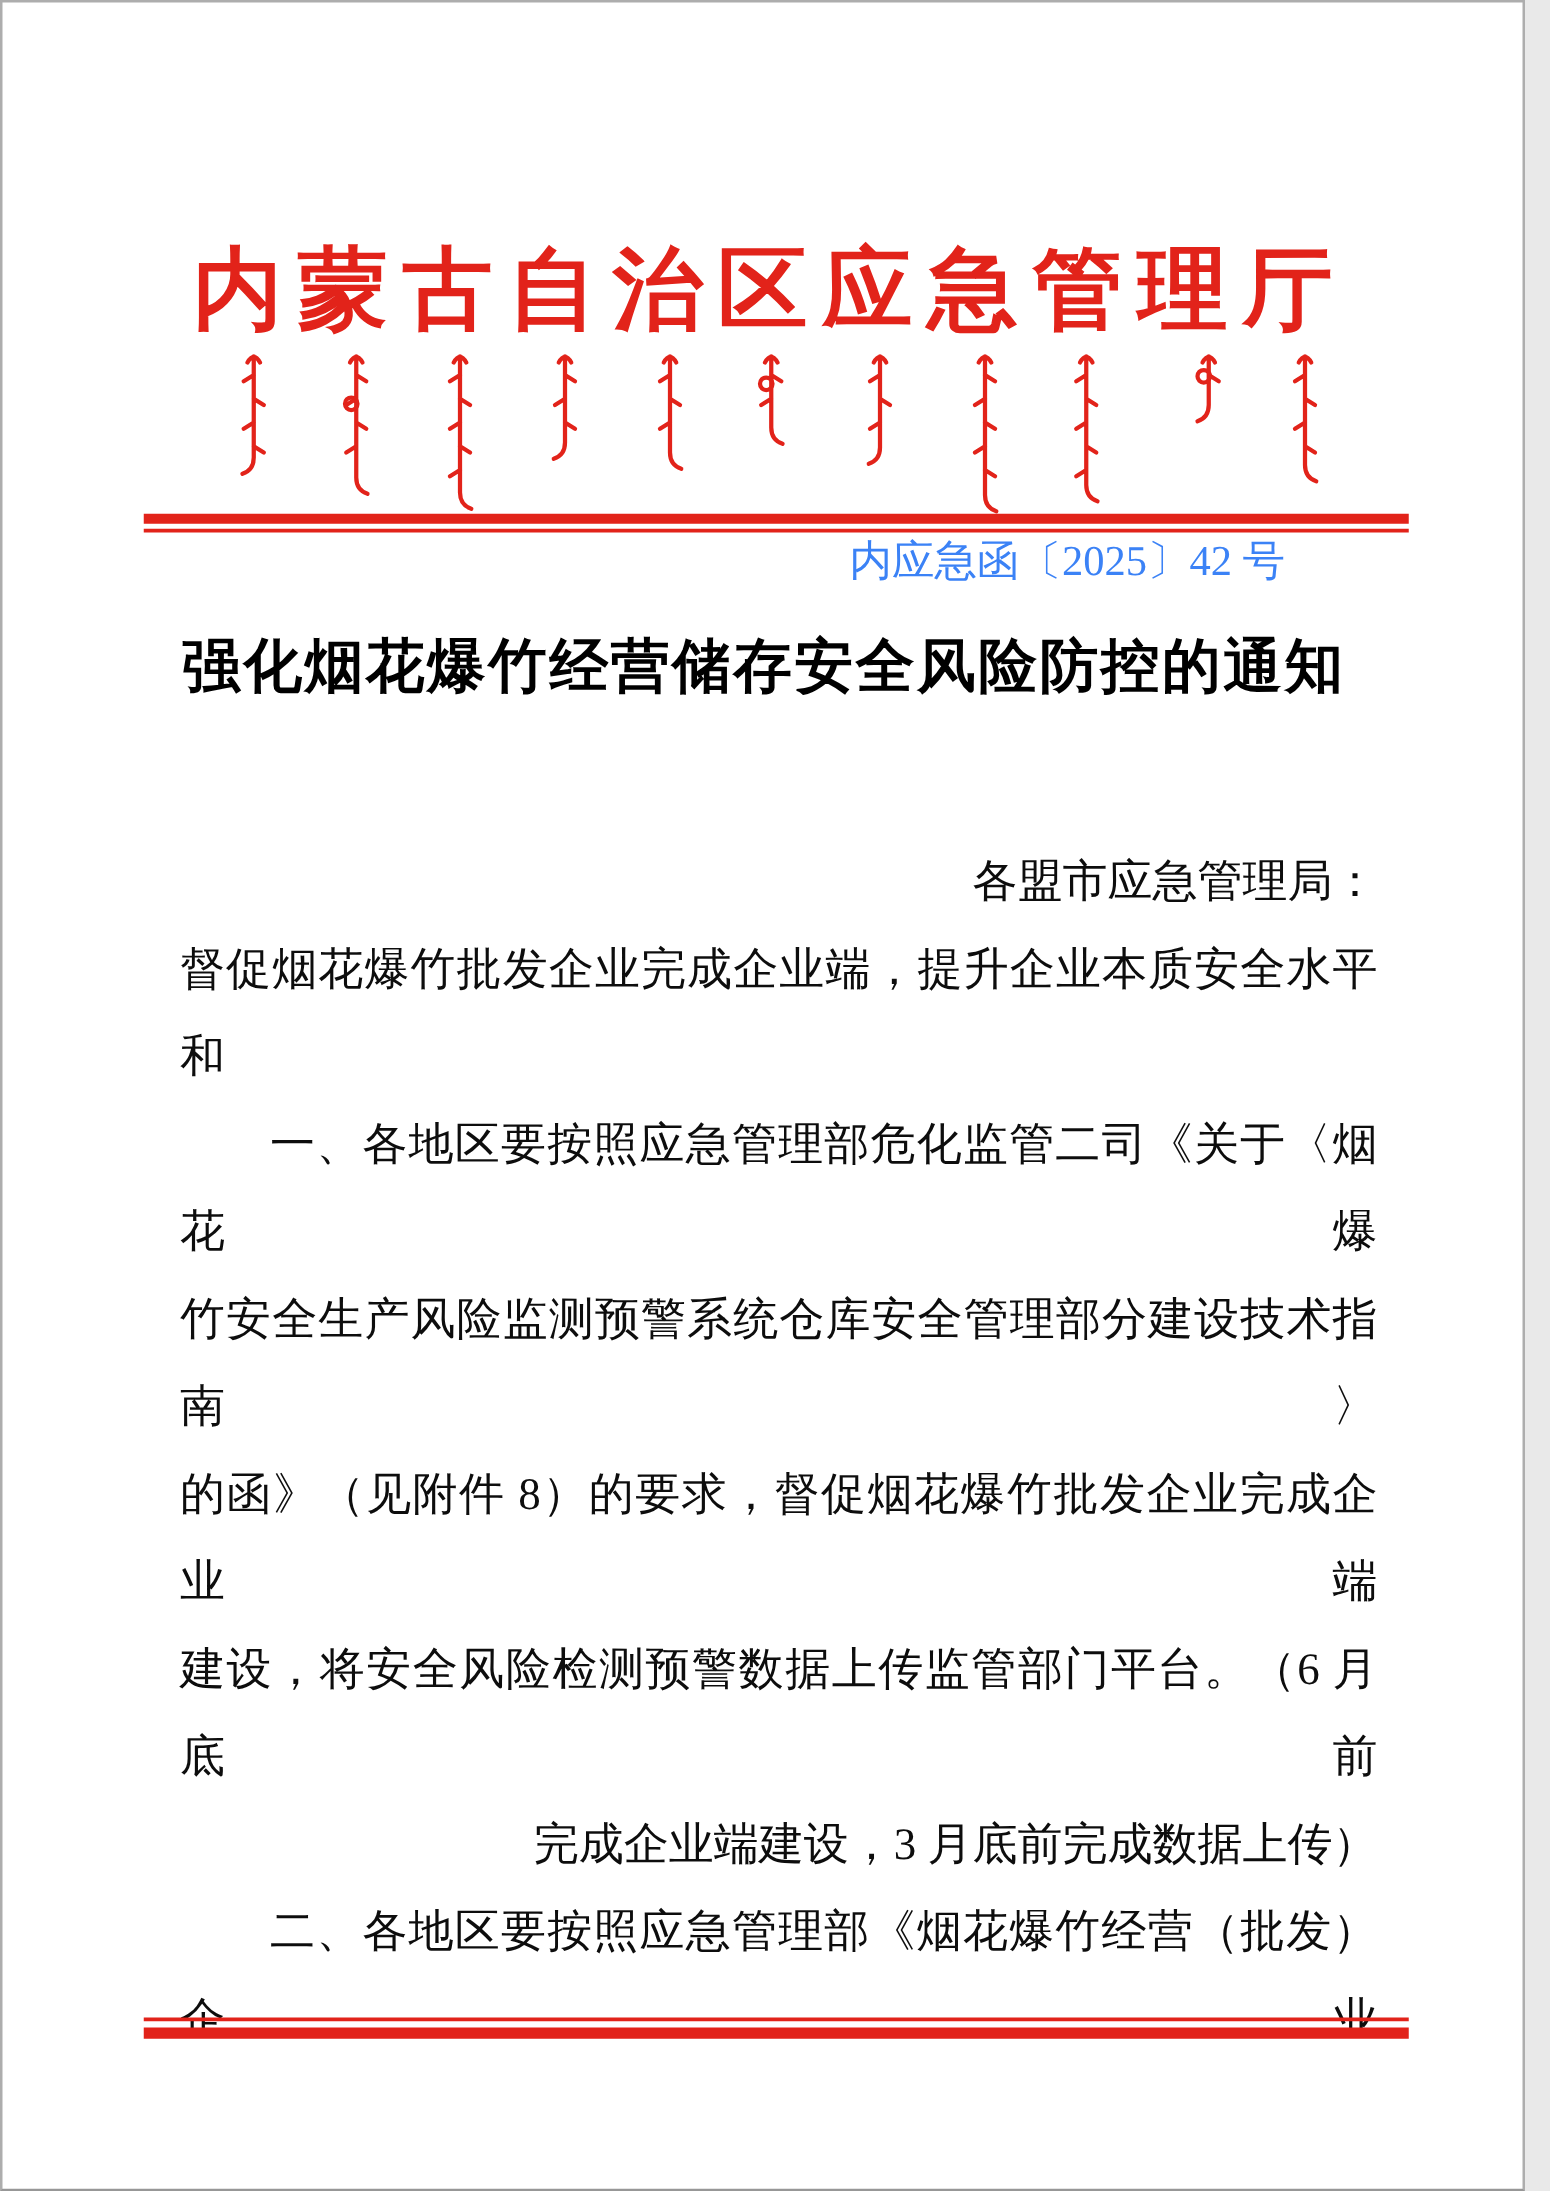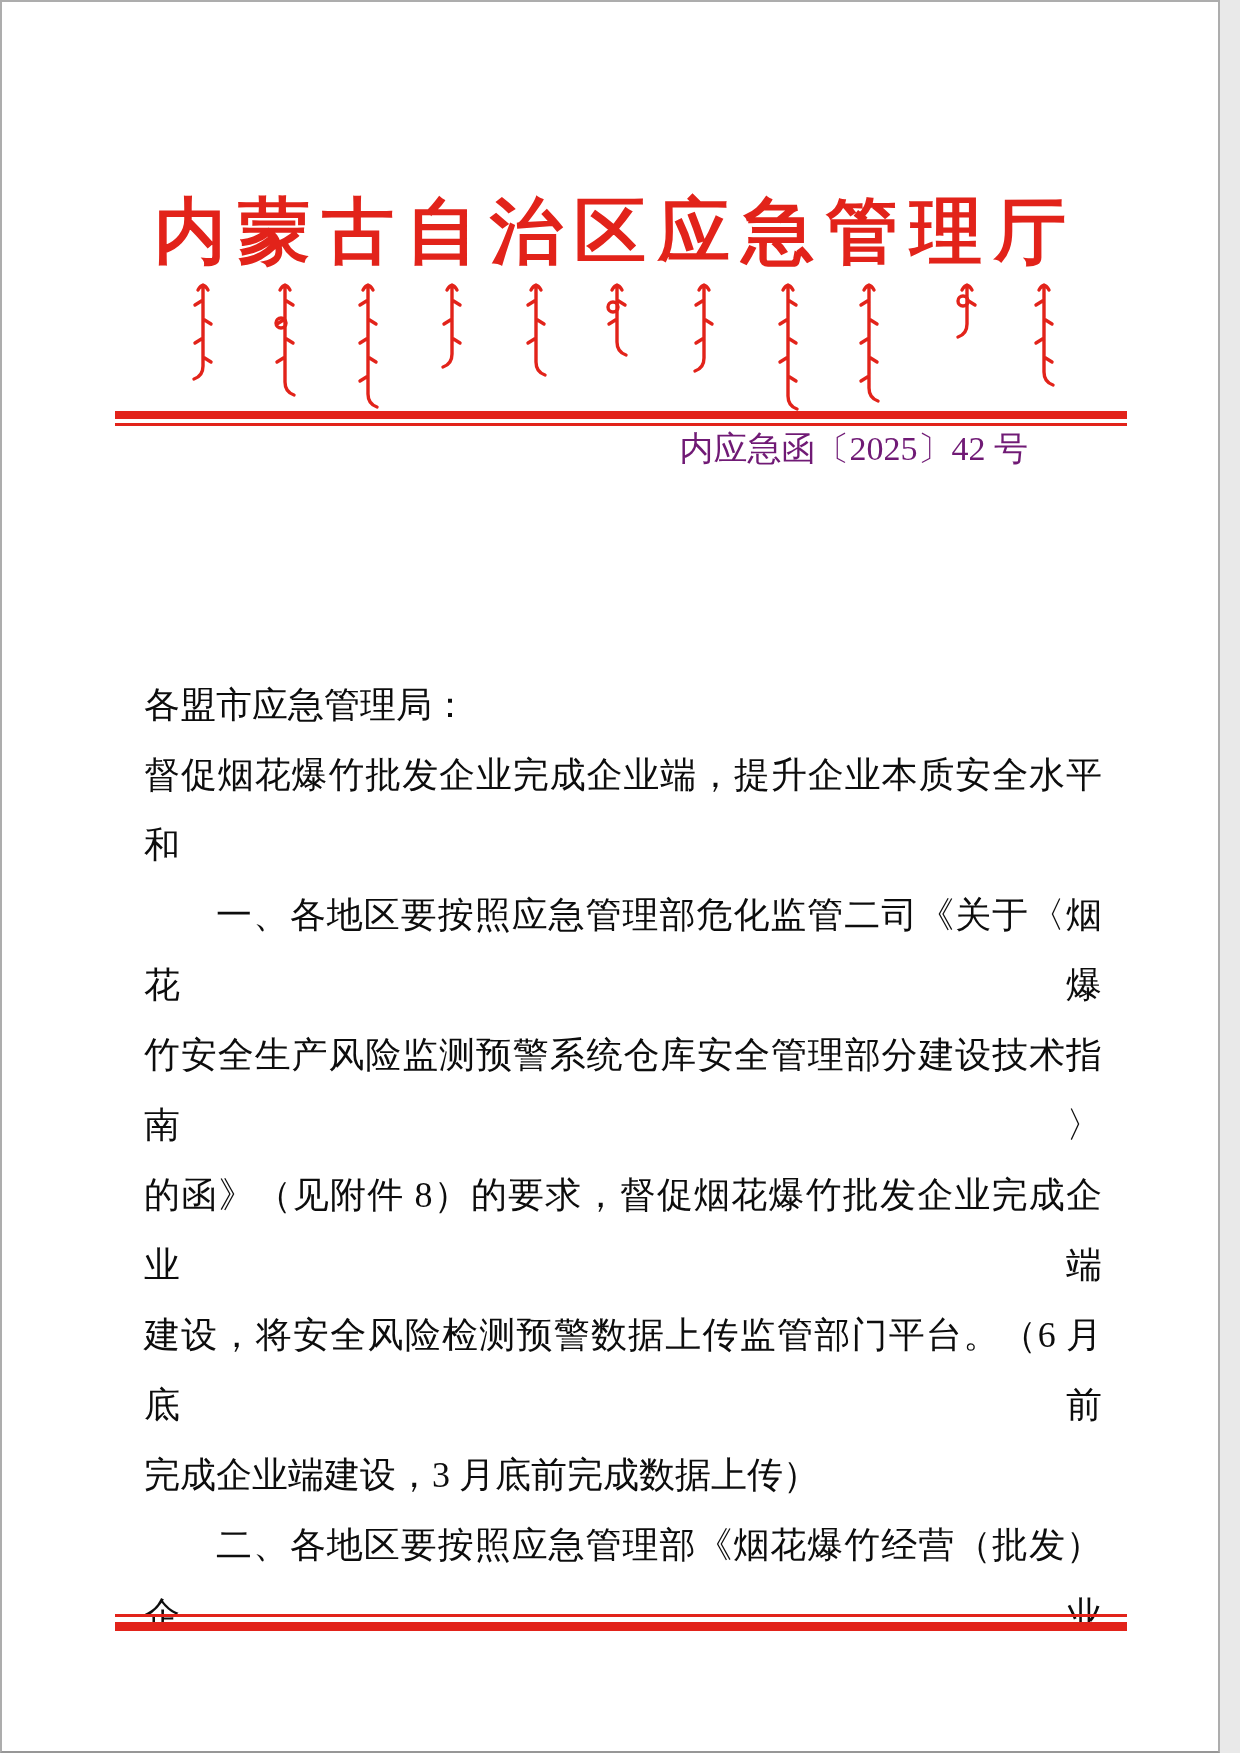--- a/index.html
+++ b/index.html
@@ -27,38 +27,38 @@
   }
   .rule{position:absolute;left:113px;width:1012px;background:var(--red);}
   .rule.t-thick{top:409px;height:8px;}
   .rule.t-thin{top:421px;height:3px;}
   .rule.b-thin{top:1612px;height:3px;}
   .rule.b-thick{top:1620px;height:9px;}
   .doc-number{
     position:absolute;top:424px;left:0;width:100%;
     box-sizing:border-box;padding-right:190px;
     text-align:right;
-    font-size:34px;color:#701a75;
+    font-size:34px;color:#3b82f6;
     white-space:nowrap;
     padding-left:45px;
   }
   .notice-title{
     position:absolute;top:498px;left:0;width:100%;
     text-align:center;
     font-size:47px;font-weight:bold;
     line-height:68px;
     letter-spacing:2px;text-indent:2px;
     color:#000;
   }
   .body-text{
     position:absolute;top:668px;left:142px;width:958px;
     font-size:36px;line-height:70px;
     color:#0d0d0d;
   }
-  .line{white-space:nowrap;}
+  .line{white-space:nowrap;text-align:right;}
   .line.fill{
     white-space:normal;
     text-align:justify;
     text-align-last:justify;
     text-justify:inter-ideograph;
   }
   .line.indent{text-indent:72px;}
   svg .mg{stroke:var(--red);stroke-width:3.4;fill:none;stroke-linecap:round;stroke-linejoin:round;}
 </style>
 </head>
@@ -86,20 +86,21 @@
         <path d="M 1037 10 q 5 -9 10 0 M 1042 5 L 1042 92 q 0 10 9 13 M 1042 20 l -8 5 M 1042 39 l 8 5 M 1042 58 l -8 5 M 1042 77 l 8 5" class="mg"></path>
       </svg>
   </div>
 
   <div class="rule t-thick"></div>
   <div class="rule t-thin"></div>
 
   <div class="doc-number">内应急函〔2025〕42 号</div>
 
   <div class="notice-title">
+    <div>强化烟花爆竹经营储存安全风险防控的通知</div>
   </div>
 
   <div class="body-text">
     <div class="line">各盟市应急管理局：</div>
 
     <div class="line fill">督促烟花爆竹批发企业完成企业端，提升企业本质安全水平和</div>
 
     <div class="line fill indent">一、各地区要按照应急管理部危化监管二司《关于〈烟花爆</div>
     <div class="line fill">竹安全生产风险监测预警系统仓库安全管理部分建设技术指南〉</div>
     <div class="line fill">的函》（见附件 8）的要求，督促烟花爆竹批发企业完成企业端</div>

